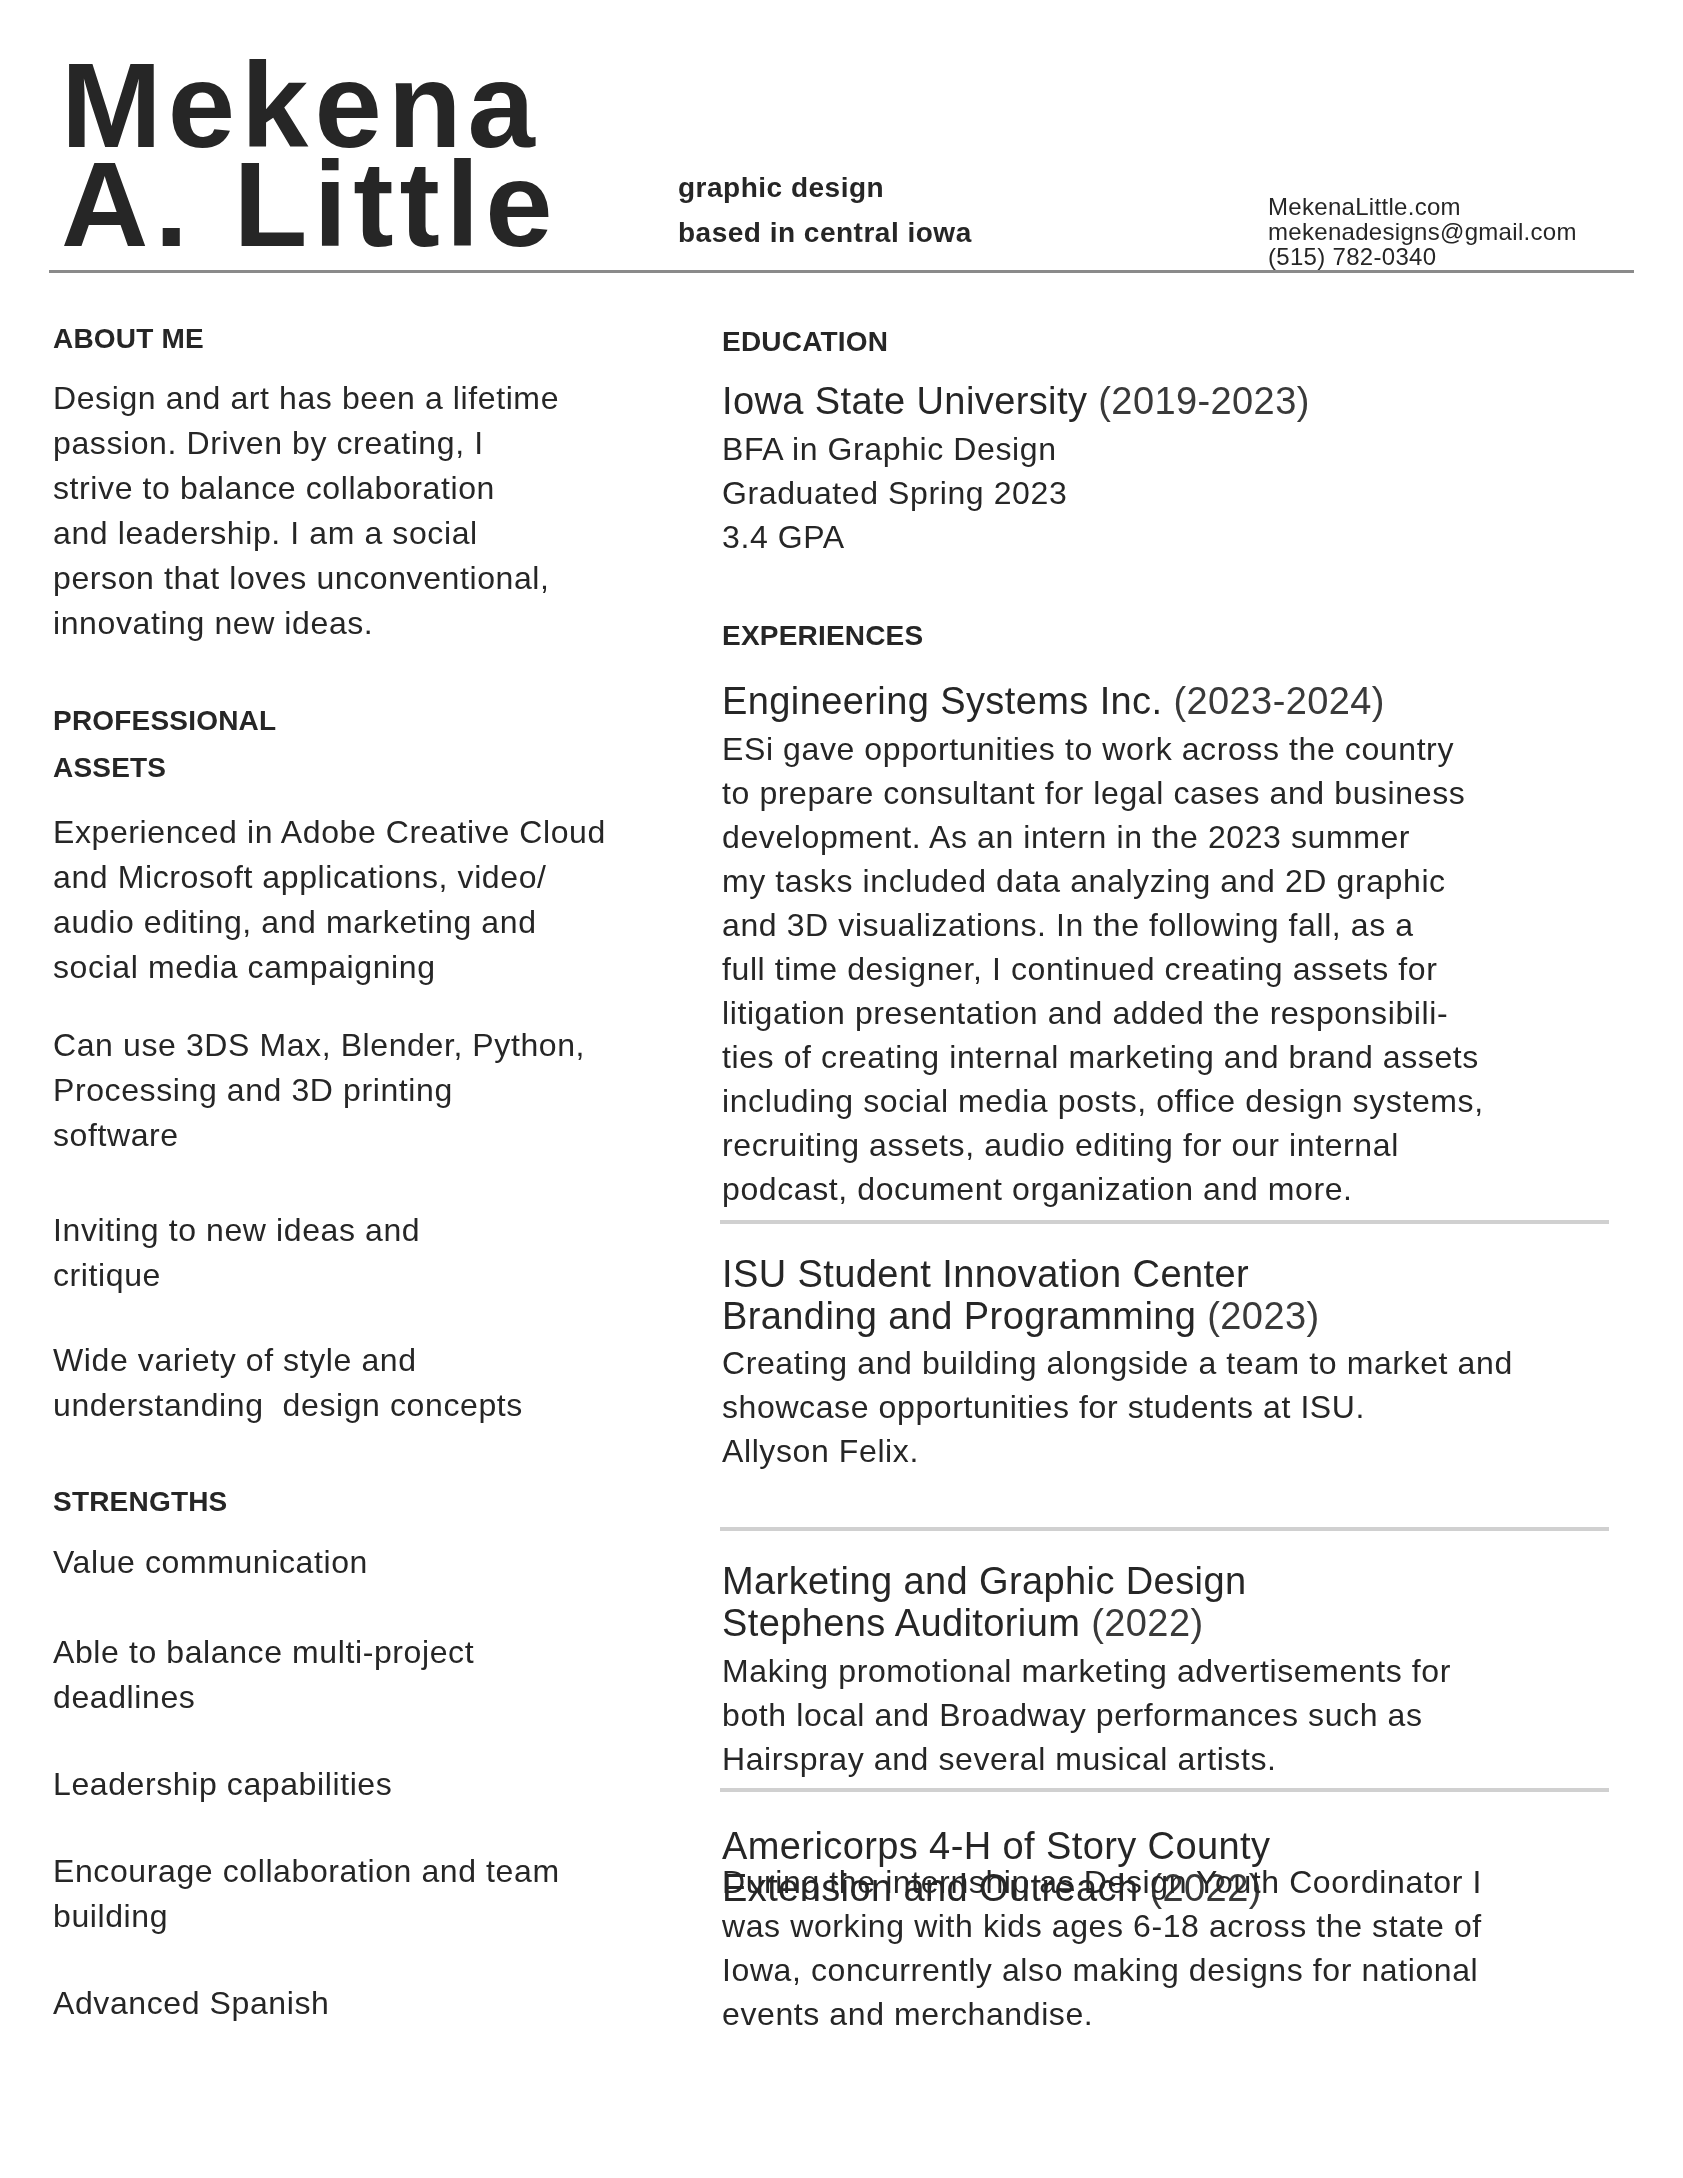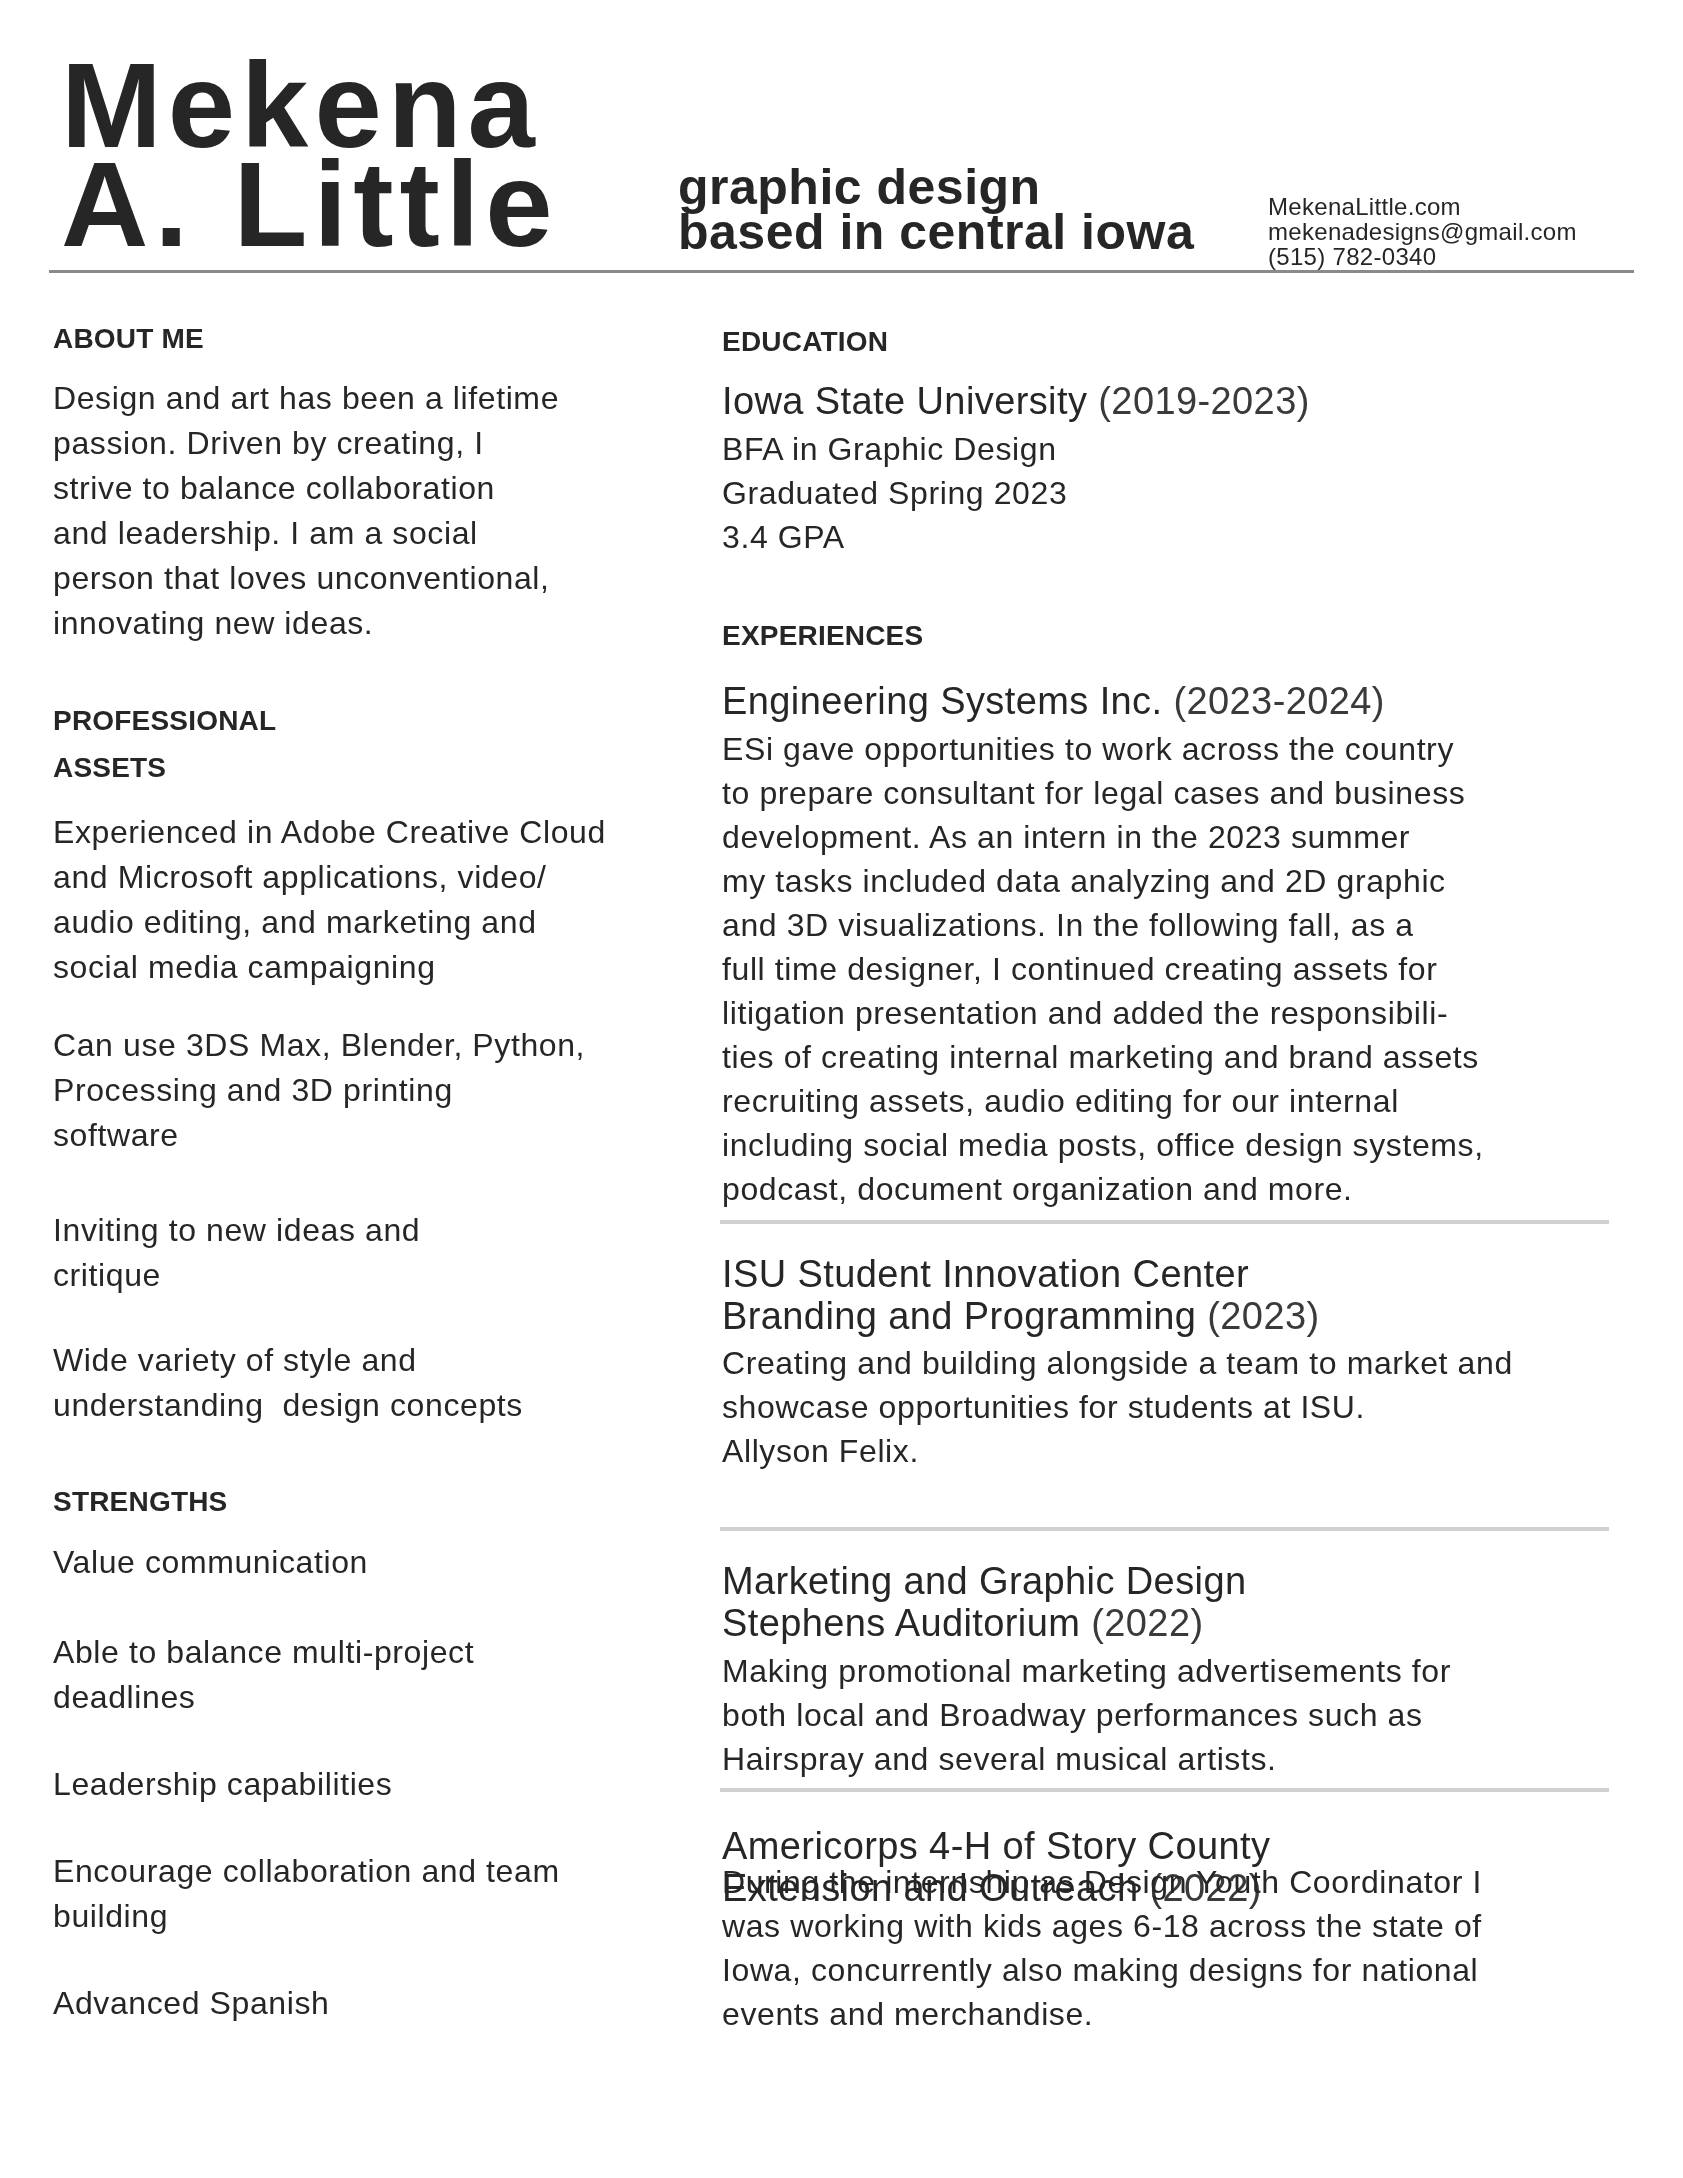--- a/index.html
+++ b/index.html
@@ -2,21 +2,21 @@
 <html><head>
 <meta charset="utf-8">
 <style>
   html, body { margin:0; padding:0; background:#ffffff; }
   body { width:1683px; height:2178px; position:relative; overflow:hidden;
          font-family:"Liberation Sans", sans-serif; color:#262626; }
   .abs { position:absolute; }
   .name { left:61px; top:56px; font-size:121px; line-height:99px; font-weight:700;
           letter-spacing:6px; color:#262626; }
   .name div { white-space:nowrap; }
-  .tagline { left:678px; top:165px; font-size:50px; line-height:45px; font-weight:700;
+  .tagline { left:678px; top:165px; font-size:28px; line-height:45px; font-weight:700;
              letter-spacing:0.5px; color:#262626; }
   .contact { left:1268px; top:174px; font-size:24px; line-height:25px; letter-spacing:0.3px; color:#262626;margin-top:20px; }
   .rule-header { left:49px; top:270px; width:1585px; height:3px; background:#8a8a8a; }
   .h { font-size:28px; line-height:48px; font-weight:700; letter-spacing:0.2px; color:#262626; white-space:nowrap; }
   .p { font-size:32px; line-height:45px; letter-spacing:0.6px; color:#262626; white-space:nowrap; }
   .p.r { line-height:44px; }
   .t { font-size:38px; line-height:42px; letter-spacing:0.4px; color:#262626; white-space:nowrap; }
   .t .yr { font-weight:300; color:#3a3a3a; }
   .lc { left:53px; }
   .rc { left:722px; }
@@ -115,22 +115,22 @@
 </div>
 <div class="abs p r rc" style="top:727px">
   <span class="line">ESi gave opportunities to work across the country</span>
   <span class="line">to prepare consultant for legal cases and business</span>
   <span class="line">development. As an intern in the 2023 summer</span>
   <span class="line">my tasks included data analyzing and 2D graphic</span>
   <span class="line">and 3D visualizations. In the following fall, as a</span>
   <span class="line">full time designer, I continued creating assets for</span>
   <span class="line">litigation presentation and added the responsibili-</span>
   <span class="line">ties of creating internal marketing and brand assets</span>
+  <span class="line">including social media posts, office design systems,</span>
   <span class="line">recruiting assets, audio editing for our internal</span>
-  <span class="line">including social media posts, office design systems,</span>
   <span class="line">podcast, document organization and more.</span>
 </div>
 <div class="abs divider" style="top:1220px"></div>
 
 <div class="abs t rc" style="top:1253px">
   <span class="line">ISU Student Innovation Center</span>
   <span class="line"><span>Branding and Programming</span> <span class="yr">(2023)</span></span>
 </div>
 <div class="abs p r rc" style="top:1341px">
   <span class="line">Creating and building alongside a team to market and</span>

